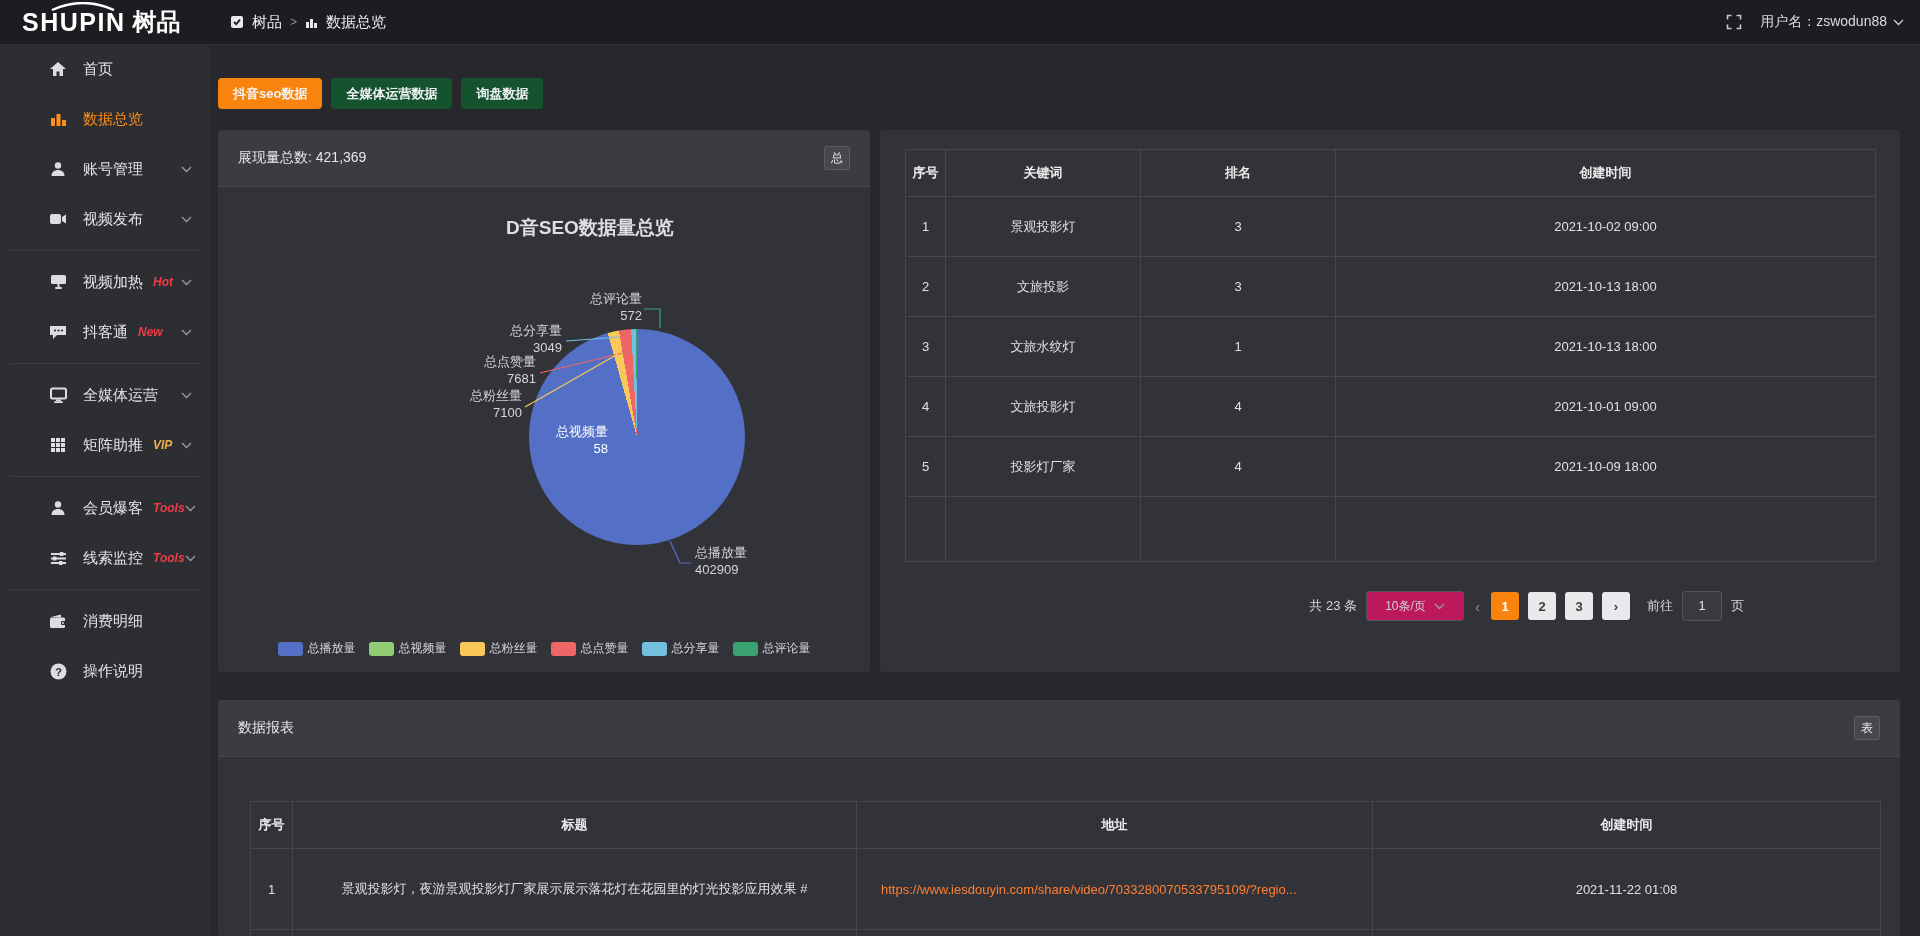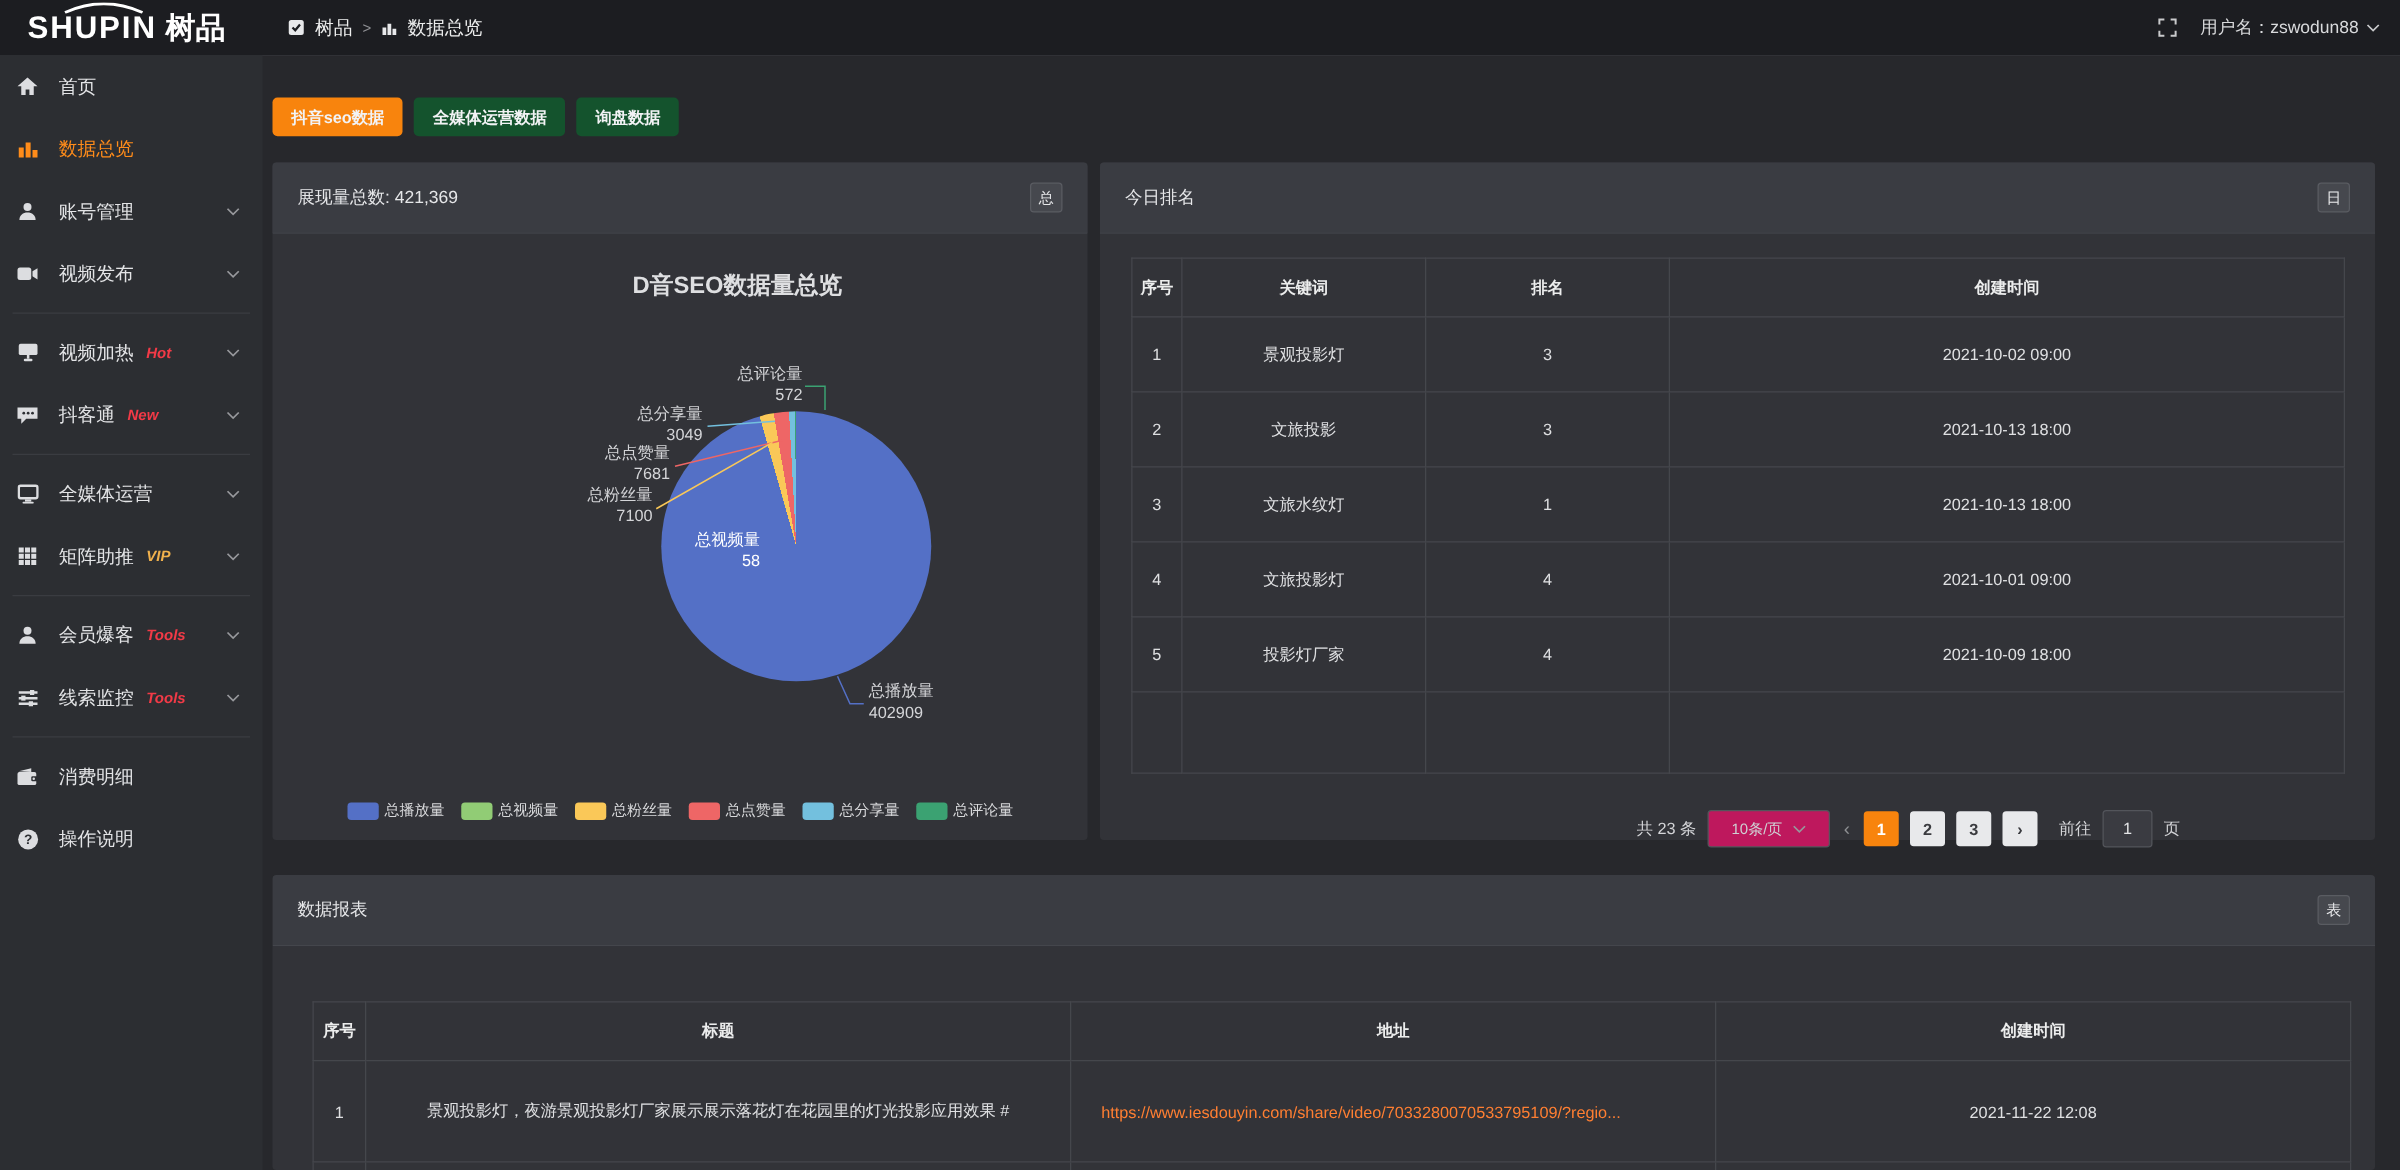--- a/index.html
+++ b/index.html
@@ -9,21 +9,21 @@
   .logo{position:absolute;left:22px;top:0;height:44px;display:flex;align-items:center;}
   .logo-en{font-size:25px;font-weight:bold;color:#fff;letter-spacing:1.5px;position:relative;}
   .logo-arc{position:absolute;left:28px;top:2px;}
   .logo-cn{font-size:24px;font-weight:bold;color:#fff;margin-left:7px;}
   .crumbs{position:absolute;left:230px;top:0;height:44px;display:flex;align-items:center;gap:8px;font-size:15px;color:#eceded;}
   .crumb-sep{color:#8e8f93;font-size:12px;}
   .userbox{position:absolute;right:16px;top:0;height:44px;display:flex;align-items:center;gap:18px;font-size:14px;color:#d9dadc;}
   .userbox .uname{display:flex;align-items:center;gap:6px;}
   
   .sidebar{position:absolute;left:0;top:44px;width:210px;height:892px;background:#2c2e32;}
-  .side-item{height:50px;display:flex;align-items:center;padding:0 18px 0 12px;cursor:pointer;}
+  .side-item{height:50px;display:flex;align-items:center;padding:0 18px 0 48px;cursor:pointer;}
   .side-icon{width:20px;display:flex;justify-content:center;margin-right:15px;flex:none;}
   .side-label{font-size:15px;color:#e3e4e6;white-space:nowrap;}
   .side-item.active .side-label{color:#ff8c1a;}
   .side-badge{font-size:12px;font-weight:bold;font-style:italic;margin-left:10px;}
   .side-chevron{margin-left:auto;display:flex;}
   .side-divider{height:1px;background:#3a3c41;margin:6px 10px;}
   
   .main{position:absolute;left:210px;top:44px;width:1710px;height:892px;}
   .tabs{position:absolute;left:8px;top:34px;display:flex;gap:9px;}
   .tab{height:31px;line-height:31px;padding:0 15px;font-size:13px;font-weight:bold;color:#f2f3f5;background:#14532d;border-radius:4px;cursor:pointer;}
@@ -367,24 +367,20 @@
           </span>
           <span class="lg-item">
             <i style="background:#3ba272"></i>
             <span>总评论量</span>
           </span>
         </div>
     </div>
   </div>
 
   <div class="panel rank-panel">
-    <div class="panel-header">
-      <span>今日排名</span>
-      <span class="corner-btn">日</span>
-    </div>
     <div class="panel-body">
       <table class="grid rank-table" id="rank-table">
           <colgroup>
             <col style="width:40px">
             <col style="width:195px">
             <col style="width:195px">
             <col style="width:540px">
           </colgroup>
           <thead>
             <tr>
@@ -472,21 +468,21 @@
               <th>标题</th>
               <th>地址</th>
               <th>创建时间</th>
             </tr>
           </thead>
           <tbody>
             <tr>
               <td>1</td>
               <td>景观投影灯，夜游景观投影灯厂家展示展示落花灯在花园里的灯光投影应用效果 #</td>
               <td class="link-cell"><a class="rlink">https://www.iesdouyin.com/share/video/7033280070533795109/?regio...</a></td>
-              <td>2021-11-22 12:08</td>
+              <td>2021-11-22 01:08</td>
             </tr>
             <tr class="stub">
               <td></td>
               <td></td>
               <td></td>
               <td></td>
             </tr>
           </tbody>
         </table>
     </div>

